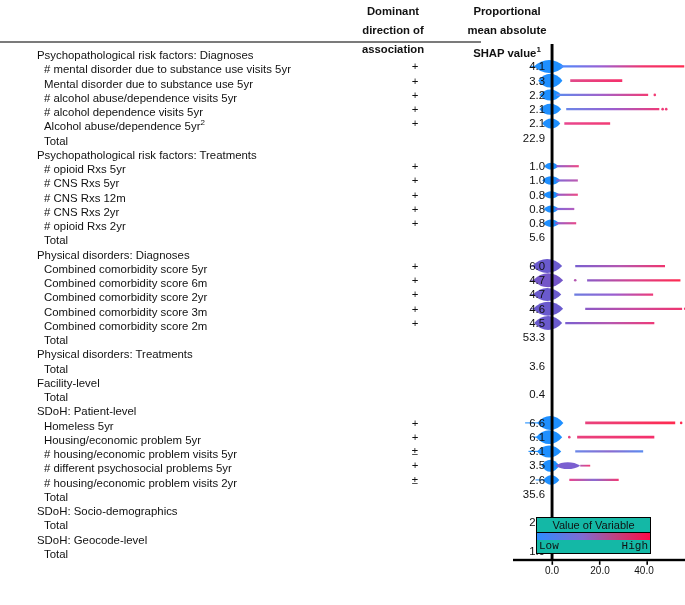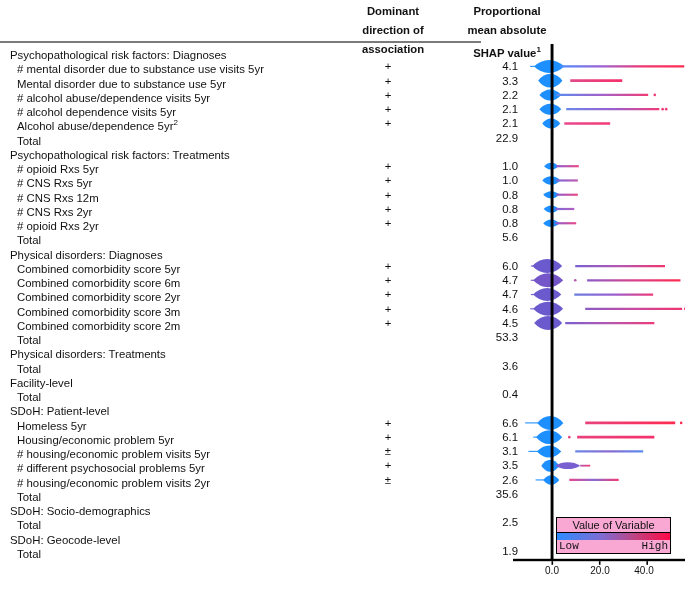--- a/index.html
+++ b/index.html
@@ -7,32 +7,32 @@
     position:relative;width:685px;height:605px;background:#fff;overflow:hidden;
     font-family:"Liberation Sans","DejaVu Sans",sans-serif;color:#111;
   }
   .hdr{position:absolute;top:2px;font-weight:bold;font-size:11.3px;line-height:19px;
        text-align:center;white-space:pre-line;}
   #hdr-dir{left:346px;width:94px;}
   #hdr-val{left:443px;width:128px;}
   #hdr-val sup{font-size:8px;}
   #hdr-underline{position:absolute;left:0;top:41px;width:481px;height:2px;background:#7b7b7b;}
   #rows{position:absolute;left:0;top:45px;width:685px;}
-  .row{position:relative;height:14.26px;font-size:11.4px;line-height:14.26px;}
+  .row{position:relative;height:14.26px;font-size:11.4px;line-height:14.26px;margin-left:27px;}
   .lblwrap{position:absolute;top:0;white-space:nowrap;}
   .row.section .lblwrap{left:10px;}
   .row.item .lblwrap,.row.total .lblwrap{left:17px;}
   .lblwrap sup{font-size:8px;}
   .dir{position:absolute;left:372px;width:32px;text-align:center;top:0;}
   .val{position:absolute;left:460px;width:58px;text-align:right;top:0;}
   #plot-svg{position:absolute;left:0;top:0;}
   .xticklab{position:absolute;top:565px;font-size:10px;transform:translateX(-50%);}
   #x-title{position:absolute;left:512px;width:172px;top:583px;text-align:center;
            font-weight:bold;font-size:12px;margin-top:20px;}
-  #legend{position:absolute;left:556px;top:517px;width:113px;background:#f9a8d4;
+  #legend{position:absolute;left:536px;top:517px;width:113px;background:#14b8a6;
           border:1.6px solid #000;font-size:11px;}
   #legend-title{text-align:center;line-height:13px;height:13px;border-bottom:1px solid #000;padding:1px 2px 0 2px;}
   #legend-bar{height:7px;}
   #legend-labels{display:flex;justify-content:space-between;line-height:13px;height:13px;padding:0 2px;font-family:Liberation Mono, monospace;}
 </style>
 </head>
 <body>
 
 <div id="figure">
 

